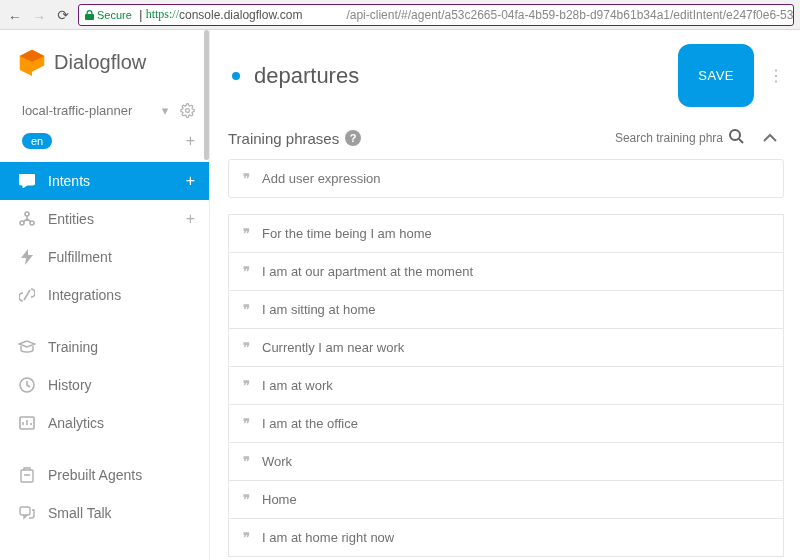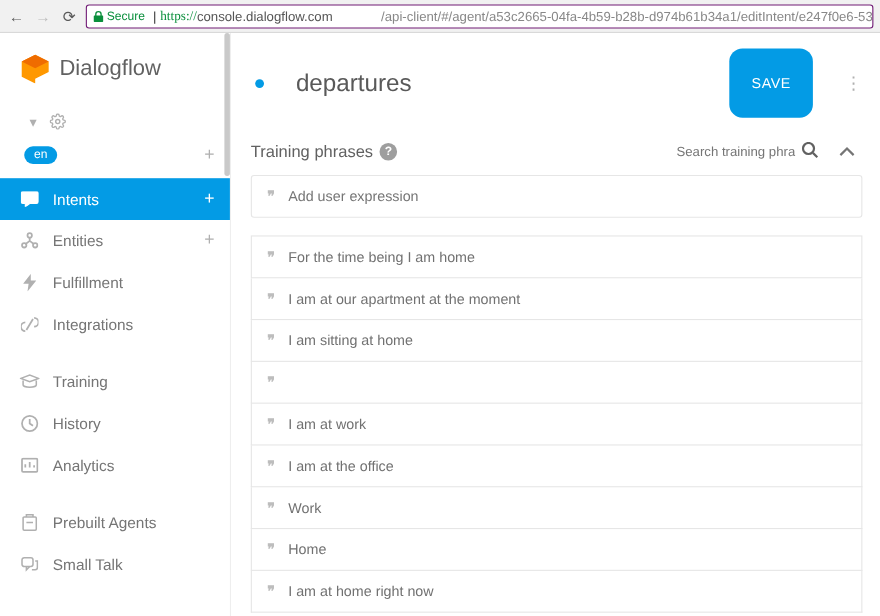--- a/index.html
+++ b/index.html
@@ -36,21 +36,21 @@
   .nav-item { display: flex; align-items: center; padding: 10px 14px 10px 18px; gap: 12px; color: #757575; font-size: 14px; }
   .nav-item.active { background: #039be5; color: #fff; }
   .nav-item.active .nav-ico svg { stroke: #fff; fill: #fff; }
   .nav-item .nav-ico { width: 18px; height: 18px; display: flex; align-items: center; justify-content: center; }
   .nav-item .tail { margin-left: auto; font-size: 16px; }
   .nav-item.active .tail { color: #fff; }
   .nav-gap { height: 14px; }
 
   
   .main { flex: 1; padding: 14px 0 0 18px; overflow: hidden; }
-  .head-row { display: flex; align-items: center; padding-right: 16px; gap: 29px; margin-bottom: 22px; }
+  .head-row { display: flex; align-items: center; padding-right: 16px; gap: 14px; margin-bottom: 22px; }
   .dot { width: 8px; height: 8px; border-radius: 50%; background: #039be5; margin-left: 4px; }
   .intent-name { font-size: 22px; color: #595959; font-weight: 400; flex: 1; }
   .save-btn { background: #039be5; color: #fff; border: none; padding: 24px 20px; font-size: 13px; letter-spacing: 0.5px; border-radius: 12px; }
   .kebab { width: 16px; text-align: center; color: #b0b0b0; font-size: 16px; }
 
   .section-row { display: flex; align-items: center; padding-right: 22px; margin-bottom: 12px; }
   .section-title { font-size: 15px; color: #616161; font-weight: 500; margin-right: 6px; }
   .help-ico { width: 16px; height: 16px; background: #9e9e9e; color: #fff; border-radius: 50%; font-size: 11px; display: inline-flex; align-items: center; justify-content: center; font-weight: bold; }
   .search-wrap { margin-left: auto; display: flex; align-items: center; gap: 6px; }
   .search-input { border: none; border-bottom: 1px solid transparent; font-size: 12px; color: #9e9e9e; width: 110px; text-align: right; background: transparent; }
@@ -98,20 +98,21 @@
       <span class="logo-mark">
         <svg viewBox="0 0 32 32" width="28" height="28">
             <polygon fill="#ff9800" points="16,2 30,9 30,20 16,27 16,32 2,25 2,9"></polygon>
             <polygon fill="#ef6c00" points="16,2 30,9 16,16 2,9"></polygon>
           </svg>
       </span>
       <span class="logo-text">Dialogflow</span>
     </div>
 
     <div class="agent-row">
+      <span class="agent-name">local-traffic-planner</span>
       <span class="mini-ico">▾</span>
       <span class="mini-ico">
         <svg width="15" height="15" viewBox="0 0 24 24" fill="none" stroke="#b0b0b0" stroke-width="2">
             <circle cx="12" cy="12" r="3"></circle>
             <path d="M19.4 15a1.7 1.7 0 00.34 1.87l.06.06a2 2 0 11-2.83 2.83l-.06-.06A1.7 1.7 0 0015 19.4a1.7 1.7 0 00-1 1.55V21a2 2 0 11-4 0v-.09A1.7 1.7 0 009 19.4a1.7 1.7 0 00-1.87.34l-.06.06a2 2 0 11-2.83-2.83l.06-.06A1.7 1.7 0 004.6 15a1.7 1.7 0 00-1.55-1H3a2 2 0 110-4h.09A1.7 1.7 0 004.6 9a1.7 1.7 0 00-.34-1.87l-.06-.06A2 2 0 117.03 4.24l.06.06A1.7 1.7 0 009 4.6a1.7 1.7 0 001-1.55V3a2 2 0 114 0v.09c0 .67.4 1.27 1 1.51a1.7 1.7 0 001.87-.34l.06-.06a2 2 0 112.83 2.83l-.06.06A1.7 1.7 0 0019.4 9c.24.6.84 1 1.51 1H21a2 2 0 110 4h-.09a1.7 1.7 0 00-1.51 1z"></path>
           </svg>
       </span>
     </div>
     <div class="chip-row">
       <span class="lang-chip">en</span>
@@ -239,20 +240,21 @@
         <div class="phrase-row">
           <span class="quote-ico">❞</span>
           <span class="phrase-text">I am at our apartment at the moment</span>
         </div>
         <div class="phrase-row">
           <span class="quote-ico">❞</span>
           <span class="phrase-text">I am sitting at home</span>
         </div>
         <div class="phrase-row">
           <span class="quote-ico">❞</span>
+          <span class="phrase-text">Currently I am near work</span>
         </div>
         <div class="phrase-row">
           <span class="quote-ico">❞</span>
           <span class="phrase-text">I am at work</span>
         </div>
         <div class="phrase-row">
           <span class="quote-ico">❞</span>
           <span class="phrase-text">I am at the office</span>
         </div>
         <div class="phrase-row">

